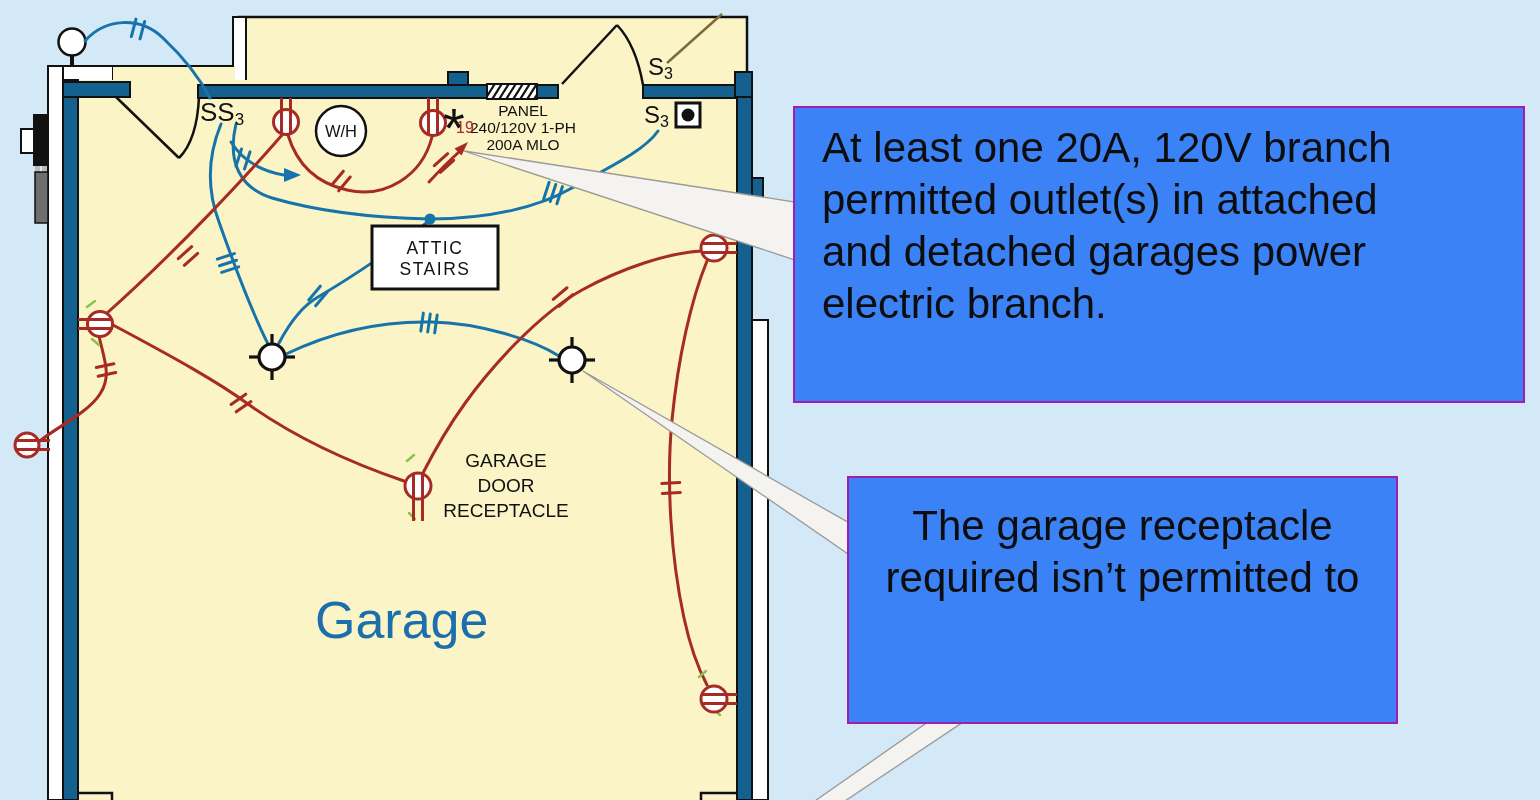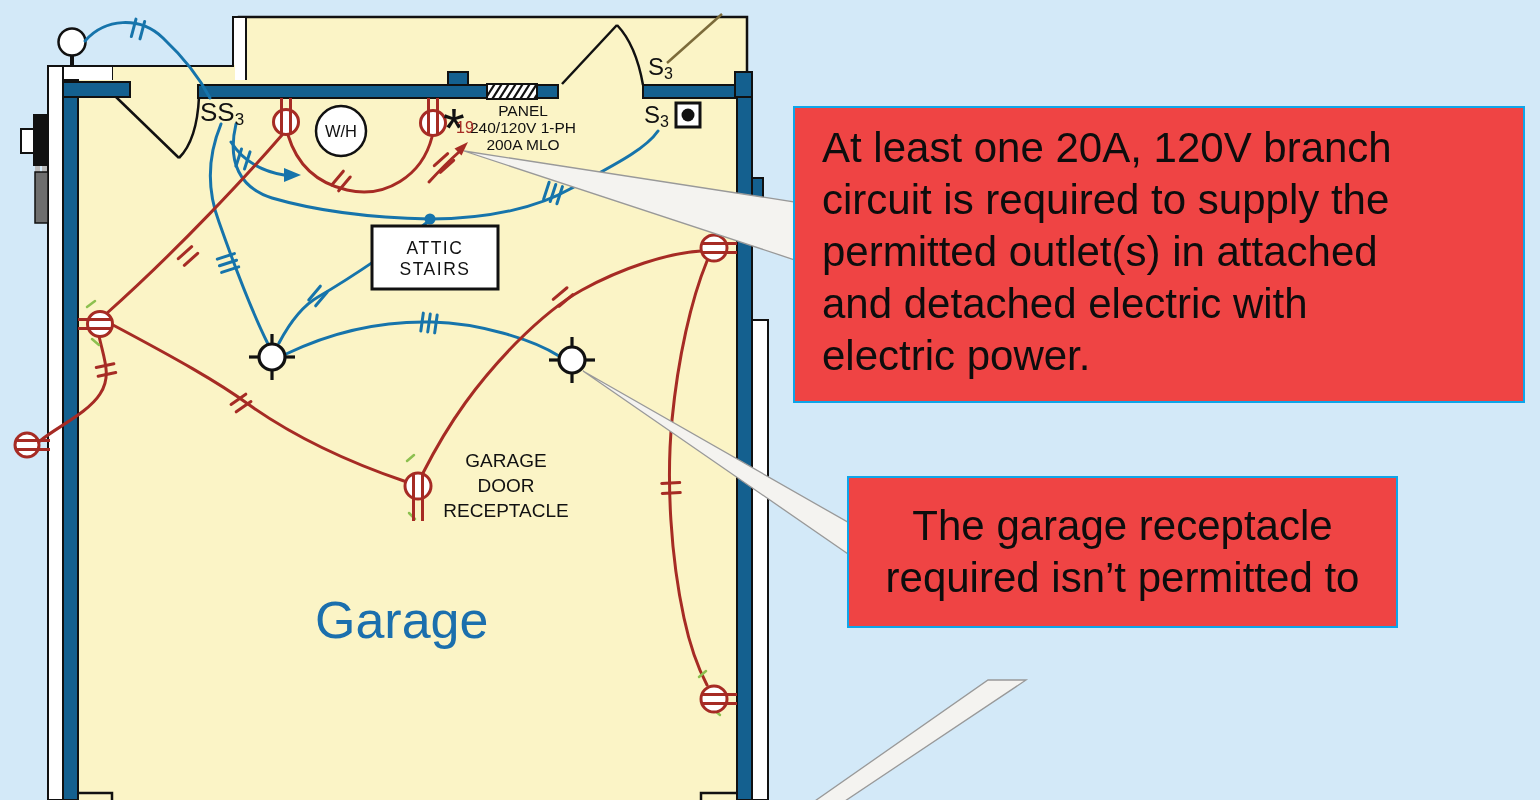--- a/index.html
+++ b/index.html
@@ -1,24 +1,24 @@
 <!DOCTYPE html>
 <html><head>
 <meta charset="utf-8">
 <style>
   html,body{margin:0;padding:0;background:#d3e9f8;}
   .canvas{position:relative;width:1540px;height:800px;overflow:hidden;
           font-family:"Liberation Sans",sans-serif;background:#d3e9f8;}
   .canvas svg{position:absolute;left:0;top:0;}
-  .callout{position:absolute;box-sizing:border-box;background:#ef4444;
-           border:2px solid #0ea5e9;color:#0d0d0d;z-index:10;}
+  .callout{position:absolute;box-sizing:border-box;background:#3b82f6;
+           border:2px solid #a21caf;color:#0d0d0d;z-index:10;}
   .callout .ln{white-space:nowrap;}
   .callout-1{left:793px;top:106px;width:732px;height:297px;
              padding:14px 0 0 27px;font-size:42px;line-height:52px;text-align:left;}
-  .callout-2{left:847px;top:476px;width:551px;height:152px;
+  .callout-2{left:847px;top:476px;width:551px;height:248px;
              padding-top:22px;font-size:42px;line-height:52px;text-align:center;}
 </style>
 </head>
 <body>
 
 <div class="canvas">
 
 <svg width="1540" height="800" viewBox="0 0 1540 800">
 
   <rect x="0" y="0" width="1540" height="800" fill="#d3e9f8"></rect>
@@ -282,24 +282,23 @@
     <text x="506" y="467" font-size="19" text-anchor="middle">GARAGE</text>
     <text x="506" y="492" font-size="19" text-anchor="middle">DOOR</text>
     <text x="506" y="517" font-size="19" text-anchor="middle">RECEPTACLE</text>
     <text x="341" y="137" font-size="16.5" text-anchor="middle">W/H</text>
     <text x="315" y="638" font-size="52" fill="#1b6fad">Garage</text>
   </g>
 </svg>
 
 <div class="callout callout-1">
   <div class="ln">At least one 20A, 120V branch</div>
-  <div class="ln">circuit is required to supply the</div>
   <div class="ln">permitted outlet(s) in attached</div>
-  <div class="ln">and detached electric with</div>
-  <div class="ln">electric power.</div>
+  <div class="ln">and detached garages power</div>
+  <div class="ln">electric branch.</div>
 </div>
 
 <div class="callout callout-2">
   <div class="ln">The garage receptacle</div>
   <div class="ln">required isn’t permitted to</div>
 </div>
 
 </div>
 
 </body></html>

